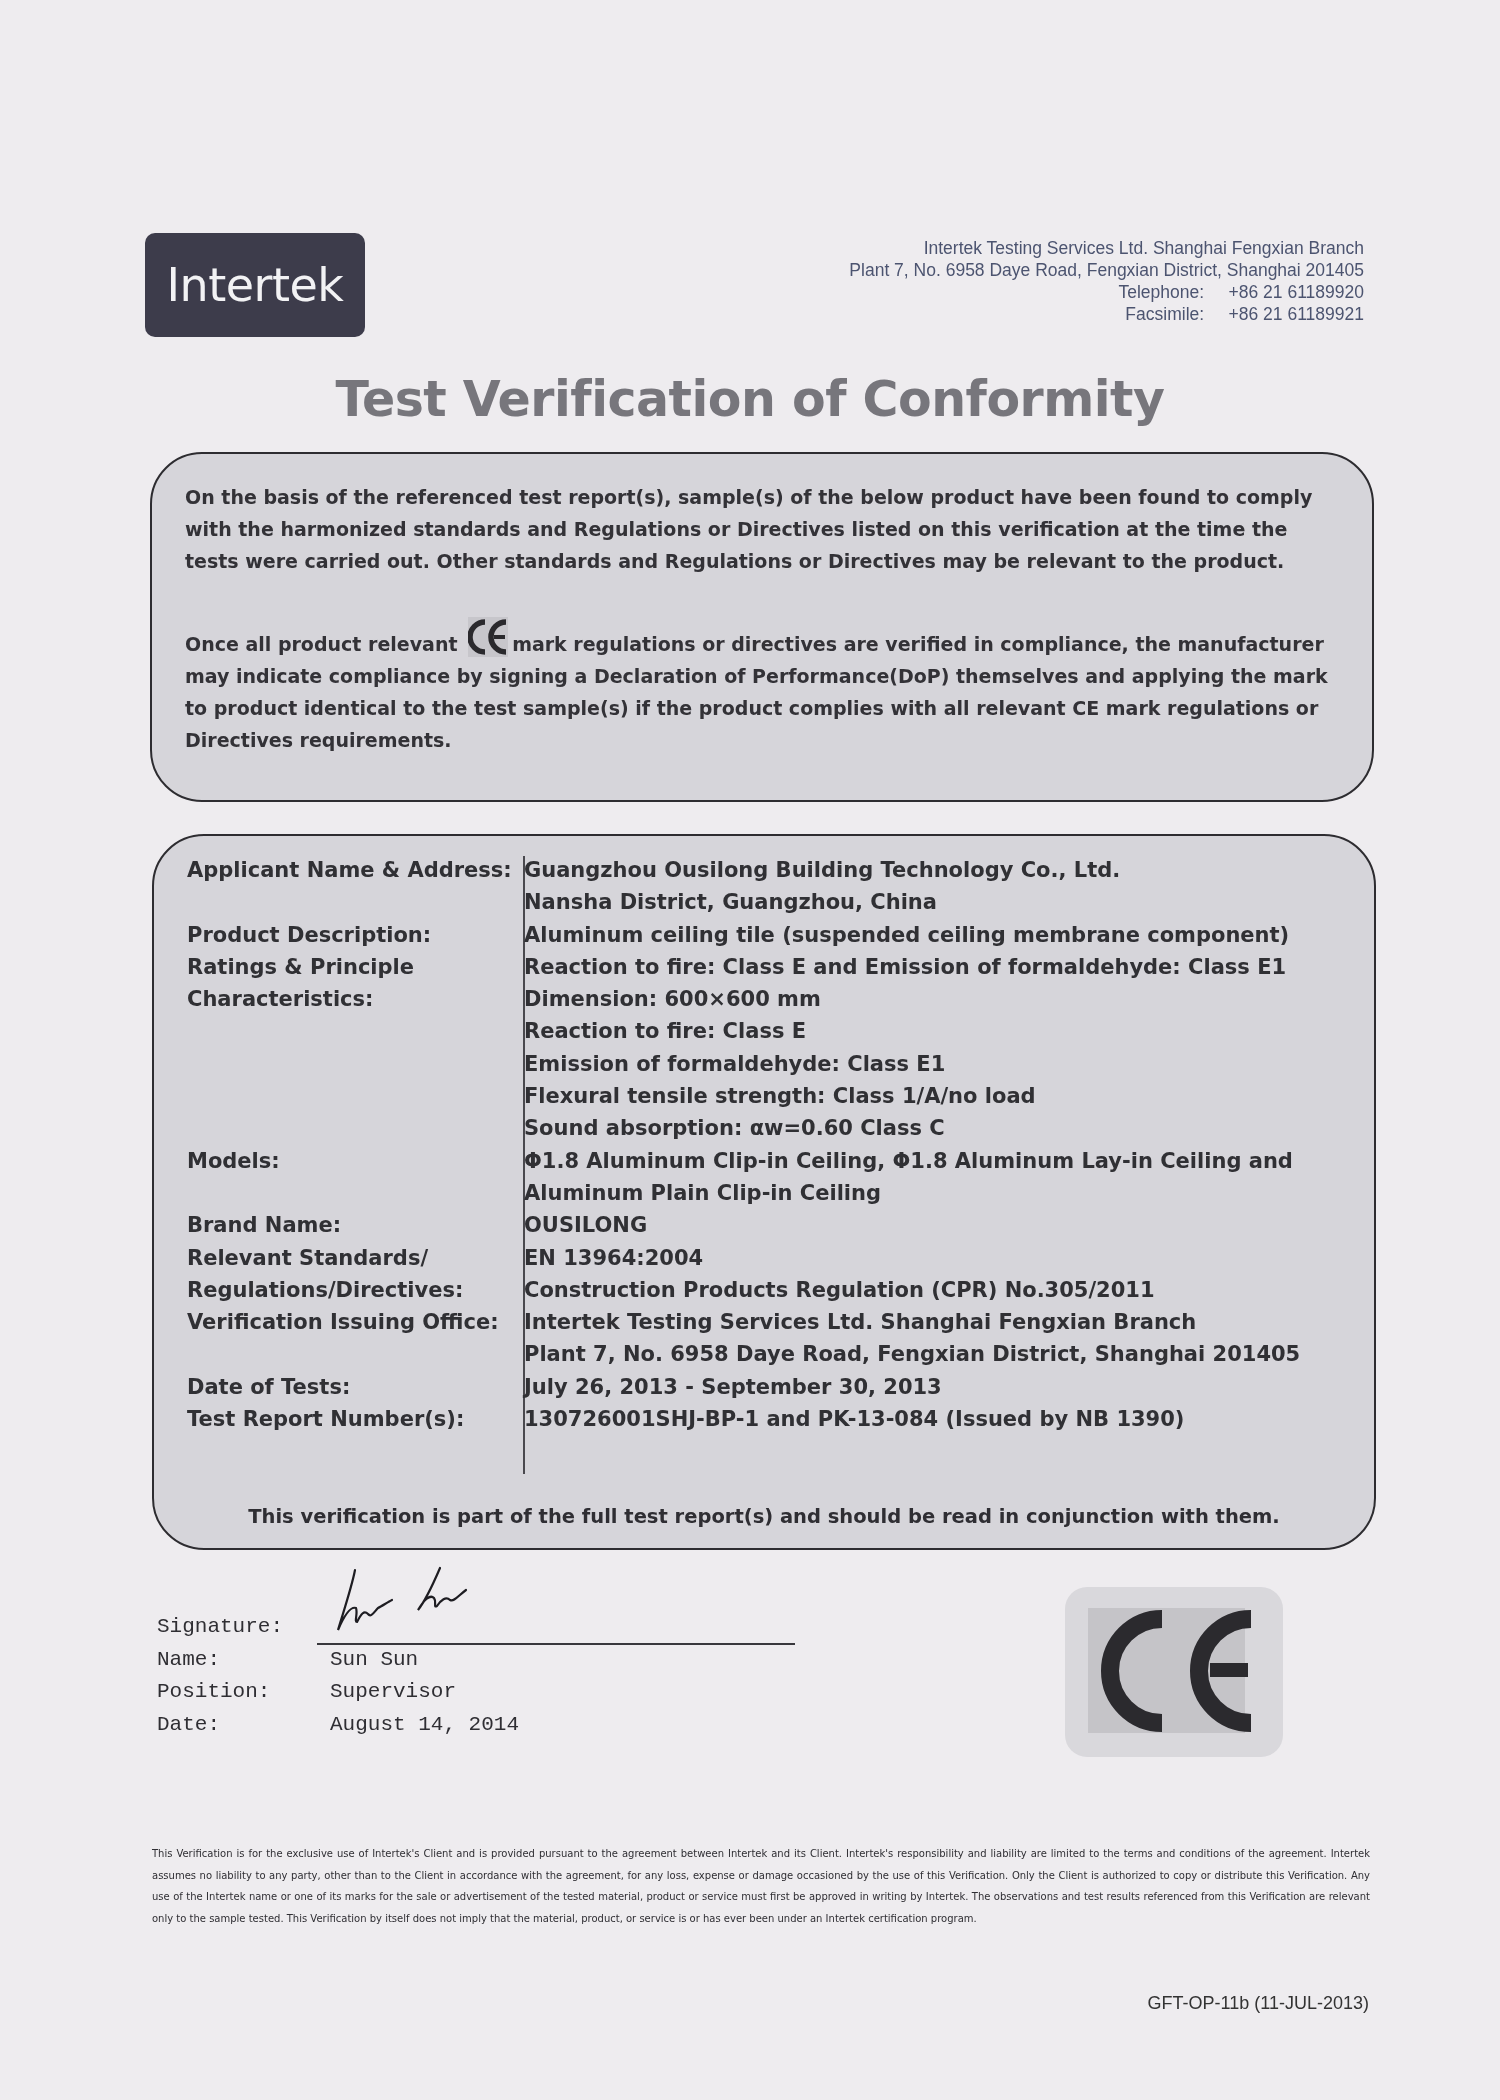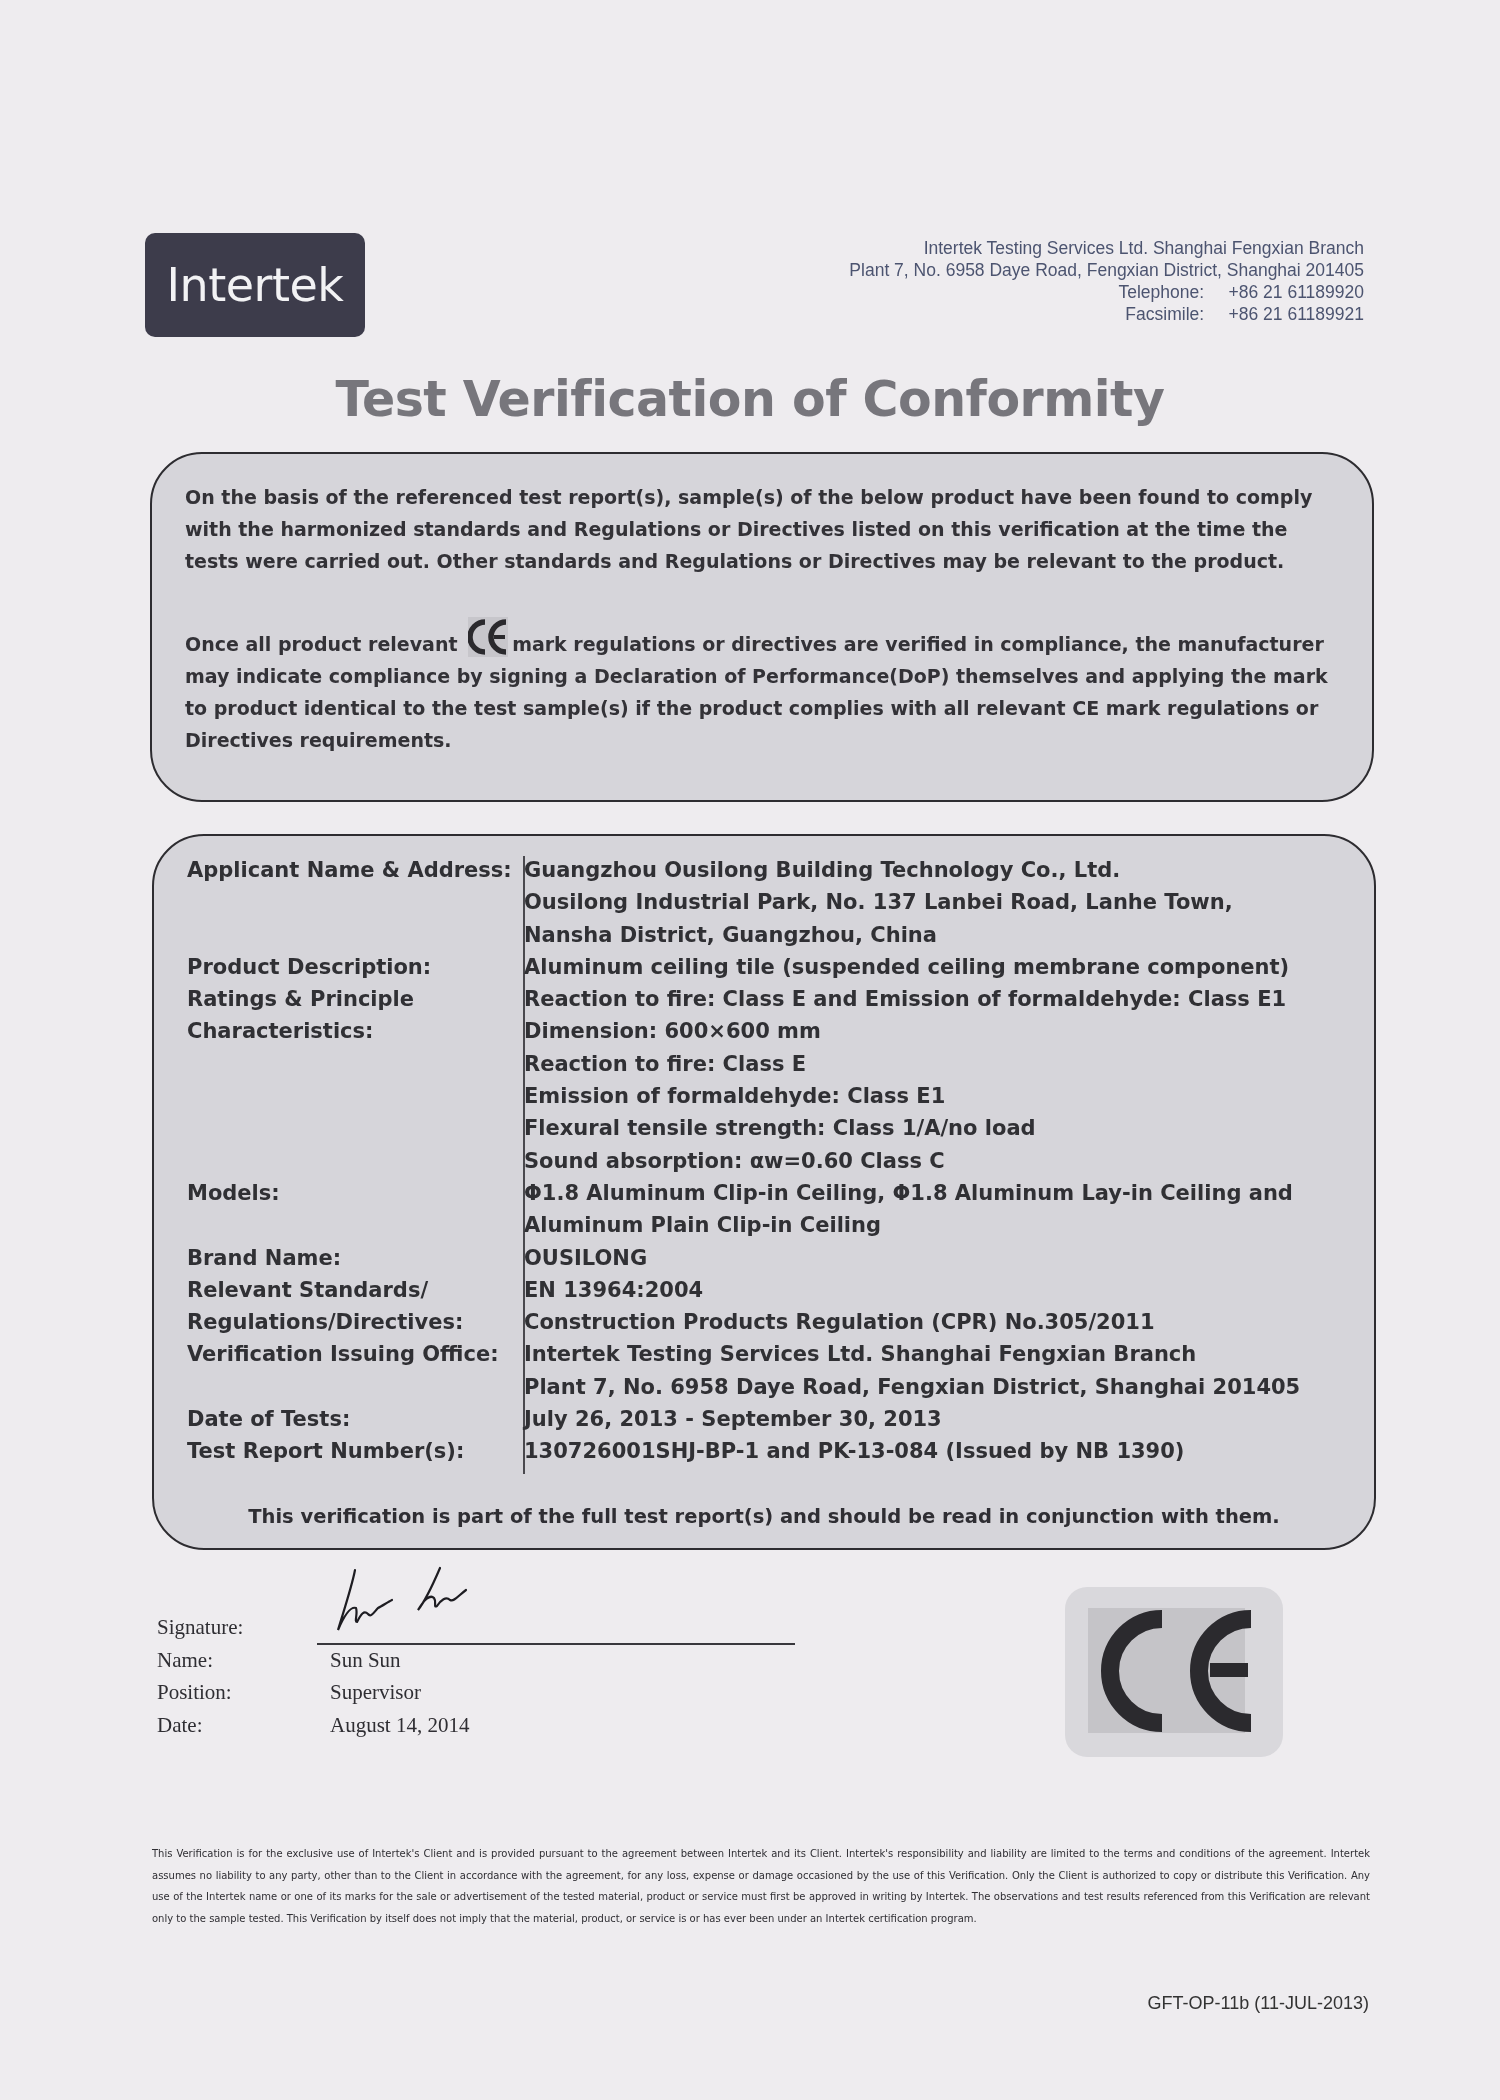--- a/index.html
+++ b/index.html
@@ -69,21 +69,21 @@
     .drow { display: flex; font-weight: bold; font-size: 21px; line-height: 32.3px; color: #303034; font-family: "DejaVu Sans", sans-serif; align-items: center; }
     .dlabel { width: 337px; flex: none; }
     .dvalue { flex: 1; padding-left: 0; }
     .sepline { left: 523px; top: 856px; width: 2px; height: 618px; background: #4a494e; }
     .disclaimer {
       left: 152px; width: 1224px; top: 1505px; text-align: center;
       font-family: "DejaVu Sans", sans-serif; font-weight: bold; font-size: 19.5px; color: #2f2e33;
     }
 
     
-    .sig { left: 157px; top: 1611px; font-family: Liberation Serif, serif; font-size: 21px; line-height: 32.5px; color: #2f2e33; }
+    .sig { left: 157px; top: 1611px; font-family: Liberation Mono, monospace; font-size: 21px; line-height: 32.5px; color: #2f2e33; }
     .sig .srow { display: flex; }
     .sig .sl { width: 173px; }
     .sigline { left: 317px; top: 1643px; width: 478px; height: 2px; background: #38373c; }
     .sigsvg { left: 330px; top: 1566px; }
 
     
     .cebadge { left: 1065px; top: 1587px; width: 218px; height: 170px; background: #d9d8dc; border-radius: 22px; }
     .cebadge .inner { position: absolute; left: 23px; top: 21px; width: 157px; height: 125px; background: #c5c4c8; }
 
     
@@ -131,24 +131,20 @@
 
 <div class="abs box box2"></div>
 <div class="abs sepline"></div>
 <div class="abs details" id="details">
     <div class="drow">
       <div class="dlabel">Applicant Name &amp; Address:</div>
       <div class="dvalue">Guangzhou Ousilong Building Technology Co., Ltd.</div>
     </div>
     <div class="drow">
       <div class="dlabel"></div>
-      <div class="dvalue">Ousilong Industrial Park, No. 137 Lanbei Road, Lanhe Town,</div>
-    </div>
-    <div class="drow">
-      <div class="dlabel"></div>
       <div class="dvalue">Nansha District, Guangzhou, China</div>
     </div>
     <div class="drow">
       <div class="dlabel">Product Description:</div>
       <div class="dvalue">Aluminum ceiling tile (suspended ceiling membrane component)</div>
     </div>
     <div class="drow">
       <div class="dlabel">Ratings &amp; Principle</div>
       <div class="dvalue">Reaction to fire: Class E and Emission of formaldehyde: Class E1</div>
     </div>

